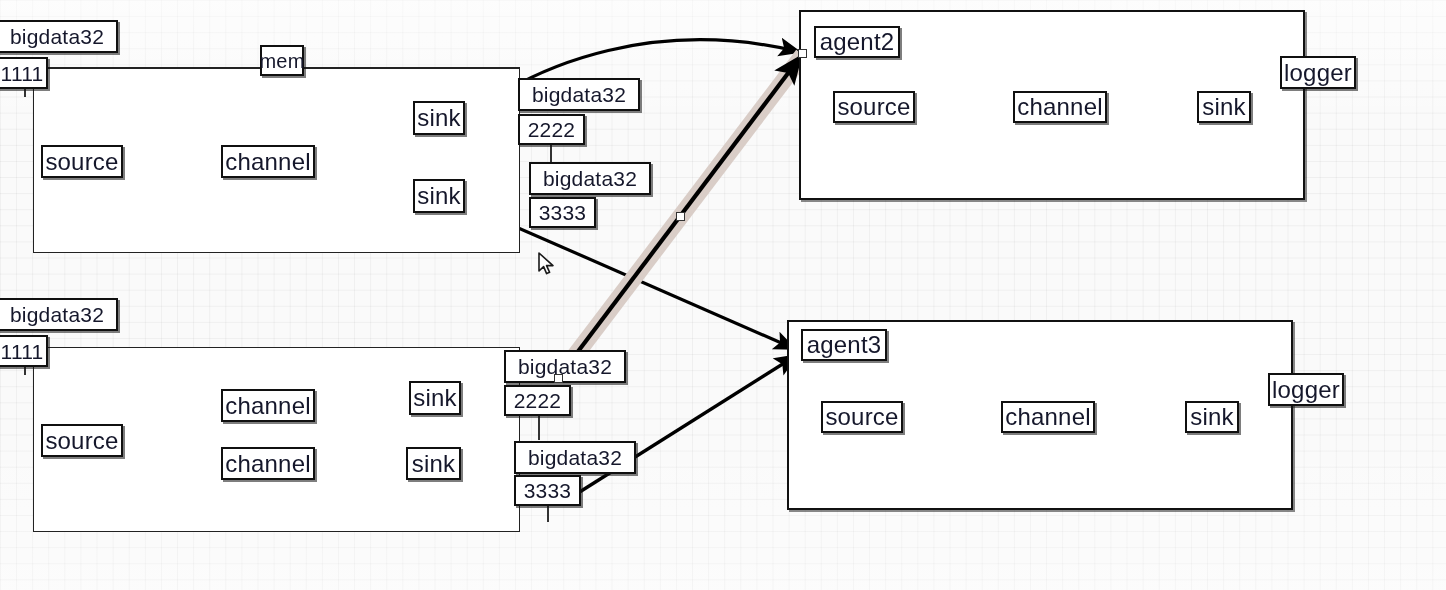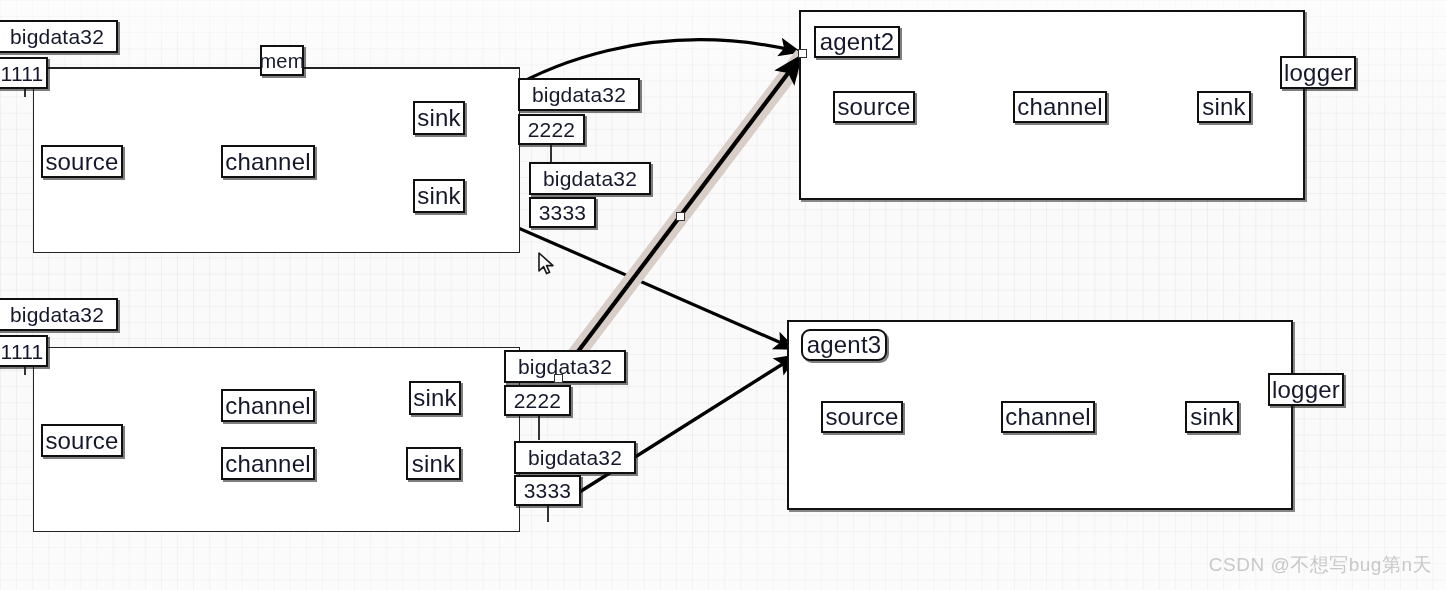--- a/index.html
+++ b/index.html
@@ -167,29 +167,28 @@
   <div class="node" style="left:514px; top:475px; width:67px; height:31px; font-size:21px;">3333</div>
 
   <div class="container-box" style="left:799px; top:10px; width:506px; height:190px;"></div>
   <div class="node" style="left:814px; top:26px; width:86px; height:32px;">agent2</div>
   <div class="node" style="left:833px; top:91px; width:82px; height:32px;">source</div>
   <div class="node" style="left:1013px; top:91px; width:94px; height:32px;">channel</div>
   <div class="node" style="left:1197px; top:91px; width:54px; height:32px;">sink</div>
   <div class="node" style="left:1280px; top:56px; width:76px; height:33px;">logger</div>
 
   <div class="container-box" style="left:787px; top:320px; width:506px; height:190px;"></div>
-  <div class="node" style="left:801px; top:329px; width:86px; height:32px;border-radius:9px;">agent3</div>
+  <div class="node" style="left:801px; top:329px; width:86px; height:32px;">agent3</div>
   <div class="node" style="left:821px; top:401px; width:82px; height:32px;">source</div>
   <div class="node" style="left:1001px; top:401px; width:94px; height:32px;">channel</div>
   <div class="node" style="left:1185px; top:401px; width:54px; height:32px;">sink</div>
   <div class="node" style="left:1268px; top:373px; width:76px; height:33px;">logger</div>
 
   <div class="handle" style="left:798px; top:49px;"></div>
   <div class="handle" style="left:676px; top:212px;"></div>
   <div class="handle" style="left:554px; top:374px;"></div>
 
   <svg class="cursor-arrow" style="left:538px; top:252px;" width="20" height="26" viewBox="0 0 20 26">
     <path d="M1,1 L1,19 L5.6,14.6 L8.6,21.6 L11.6,20.3 L8.6,13.6 L15,13.6 Z" fill="#ffffff" stroke="#1a1a1a" stroke-width="1.6" stroke-linejoin="round"></path>
   </svg>
 
-  <div class="watermark">CSDN @不想写bug第n天</div>
 
 </div>
 
 </body></html>

